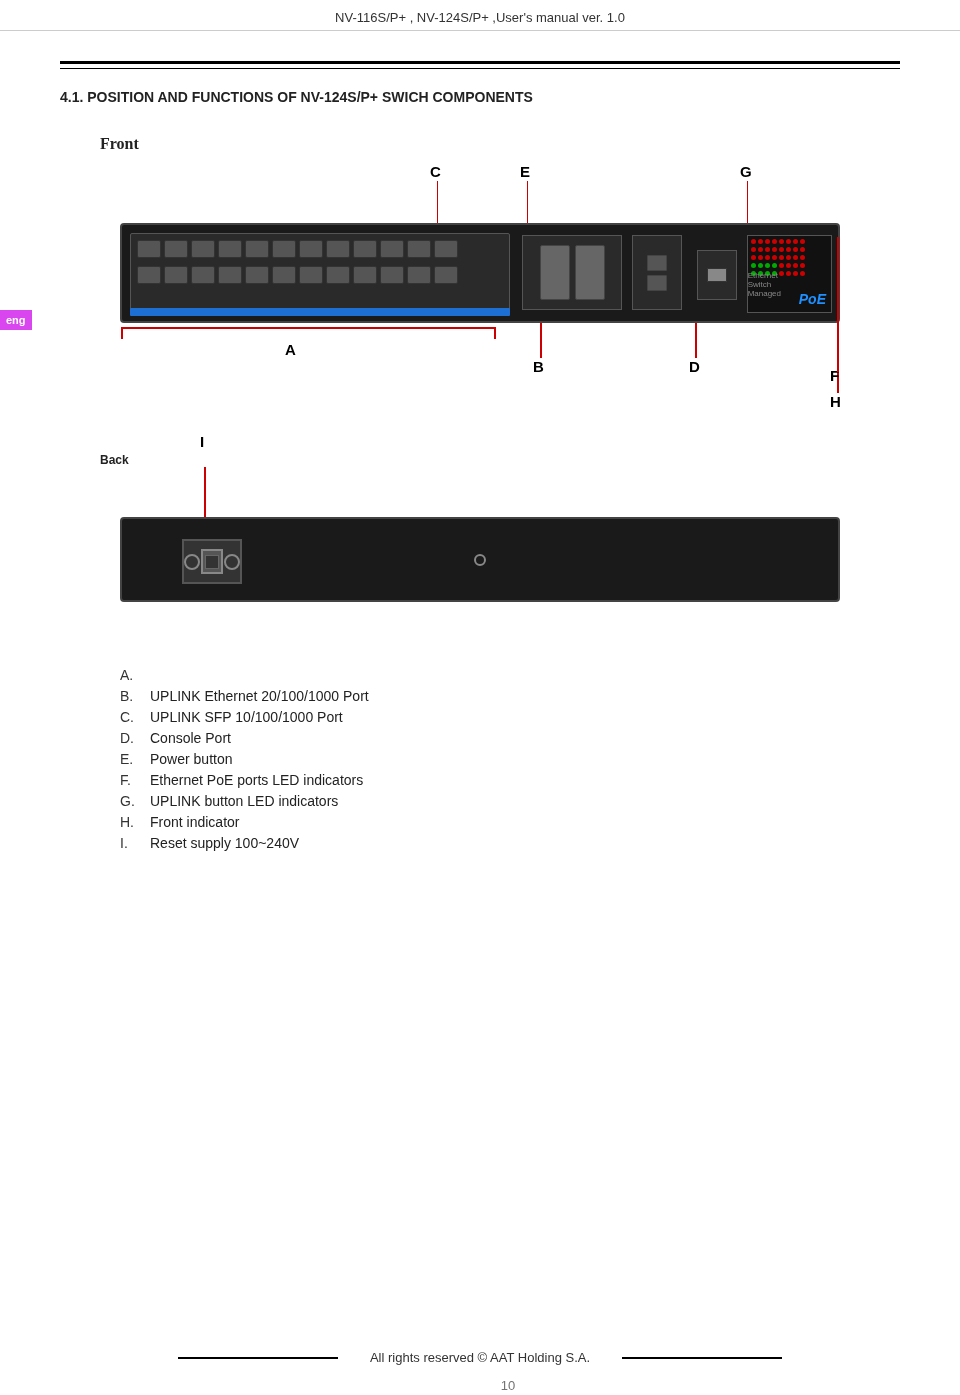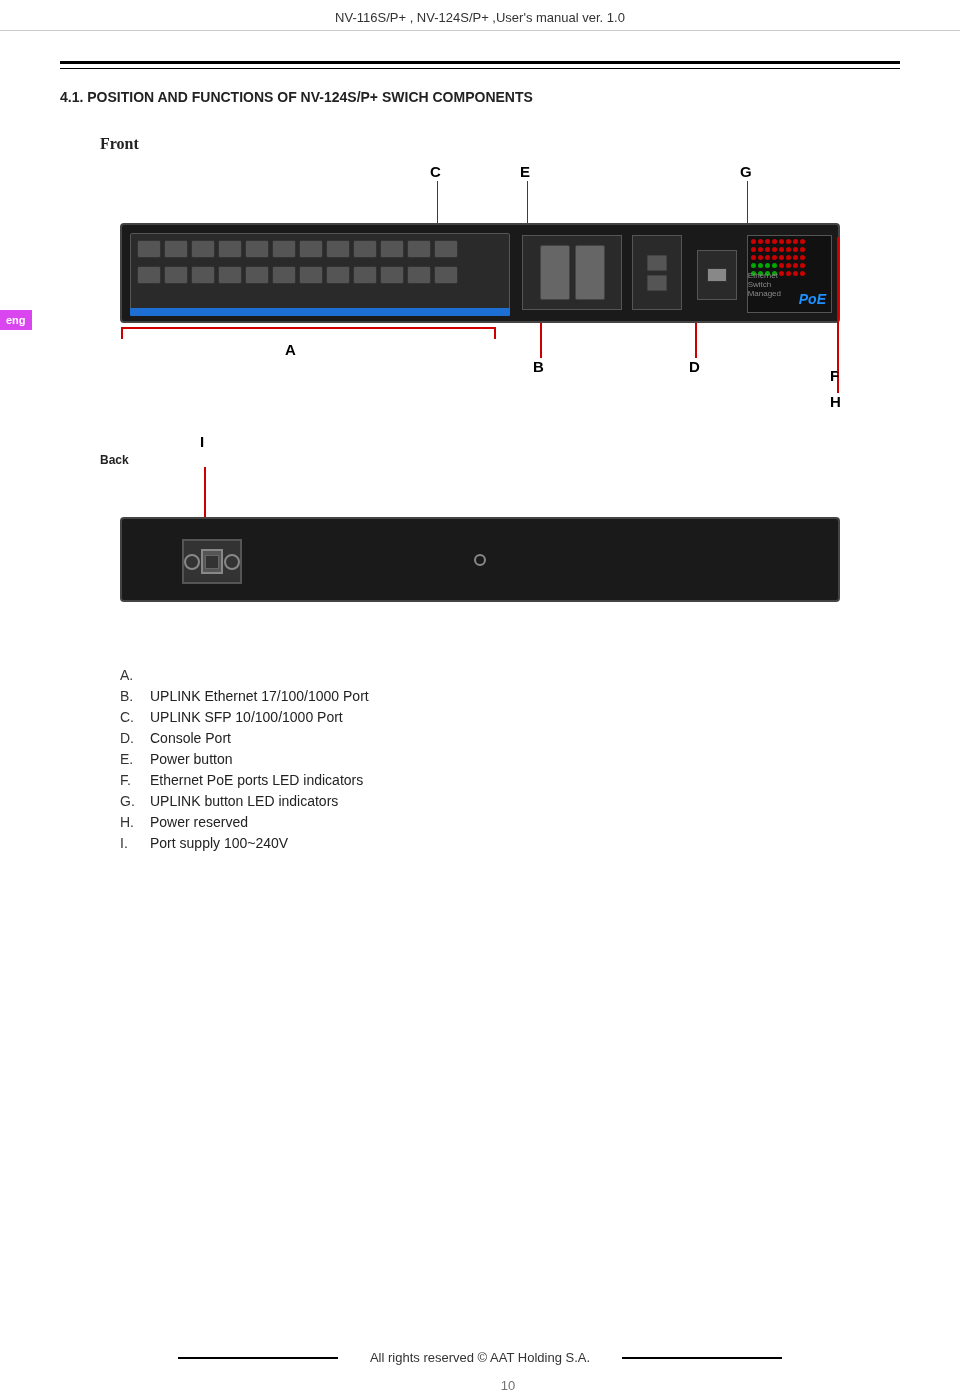--- a/index.html
+++ b/index.html
@@ -580,21 +580,21 @@
     </div>
   </div>
 
   <div class="item-list">
     <div class="item-list-row">
       <span class="item-letter">A.</span>
       <span class="item-text"></span>
     </div>
     <div class="item-list-row">
       <span class="item-letter">B.</span>
-      <span class="item-text">UPLINK Ethernet 17/100/1000 Port</span>
+      <span class="item-text">UPLINK Ethernet 20/100/1000 Port</span>
     </div>
     <div class="item-list-row">
       <span class="item-letter">C.</span>
       <span class="item-text">UPLINK SFP 10/100/1000 Port</span>
     </div>
     <div class="item-list-row">
       <span class="item-letter">D.</span>
       <span class="item-text">Console Port</span>
     </div>
     <div class="item-list-row">
@@ -604,25 +604,25 @@
     <div class="item-list-row">
       <span class="item-letter">F.</span>
       <span class="item-text">Ethernet PoE ports LED indicators</span>
     </div>
     <div class="item-list-row">
       <span class="item-letter">G.</span>
       <span class="item-text">UPLINK button LED indicators</span>
     </div>
     <div class="item-list-row">
       <span class="item-letter">H.</span>
-      <span class="item-text">Power reserved</span>
+      <span class="item-text">Front indicator</span>
     </div>
     <div class="item-list-row">
       <span class="item-letter">I.</span>
-      <span class="item-text">Port supply 100~240V</span>
+      <span class="item-text">Reset supply 100~240V</span>
     </div>
   </div>
 
 </div>
 
 <div class="footer">
   <div class="footer-line"></div>
   <span class="footer-text">All rights reserved © AAT Holding S.A.</span>
   <div class="footer-line"></div>
 </div>

